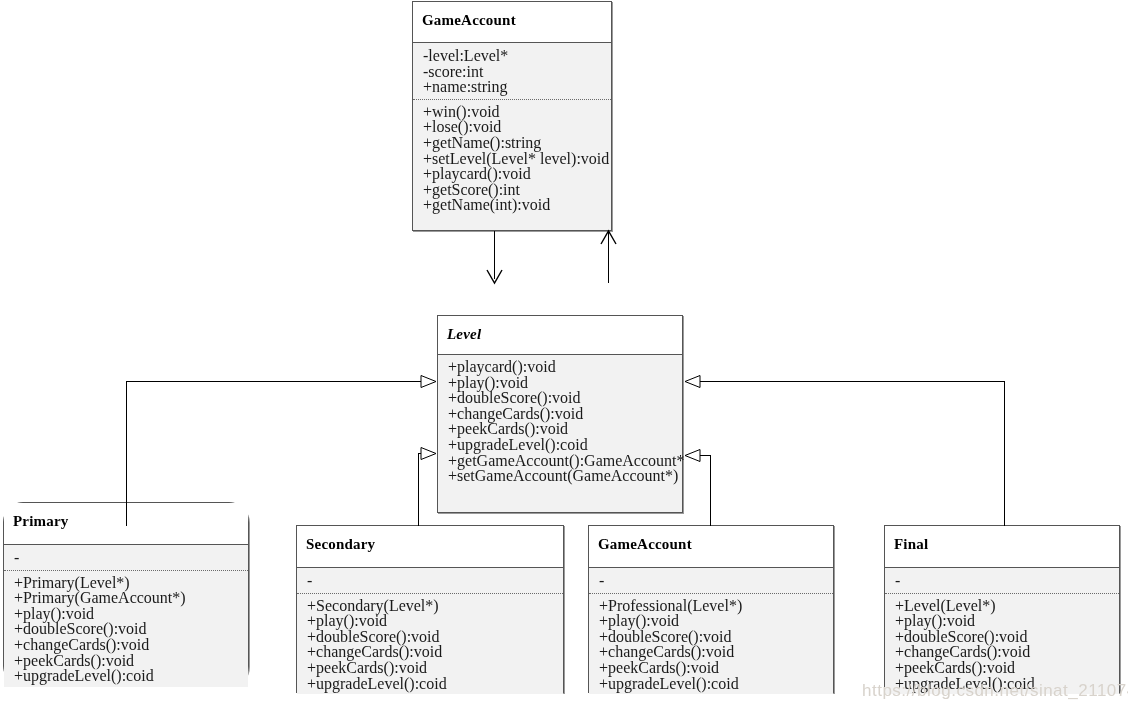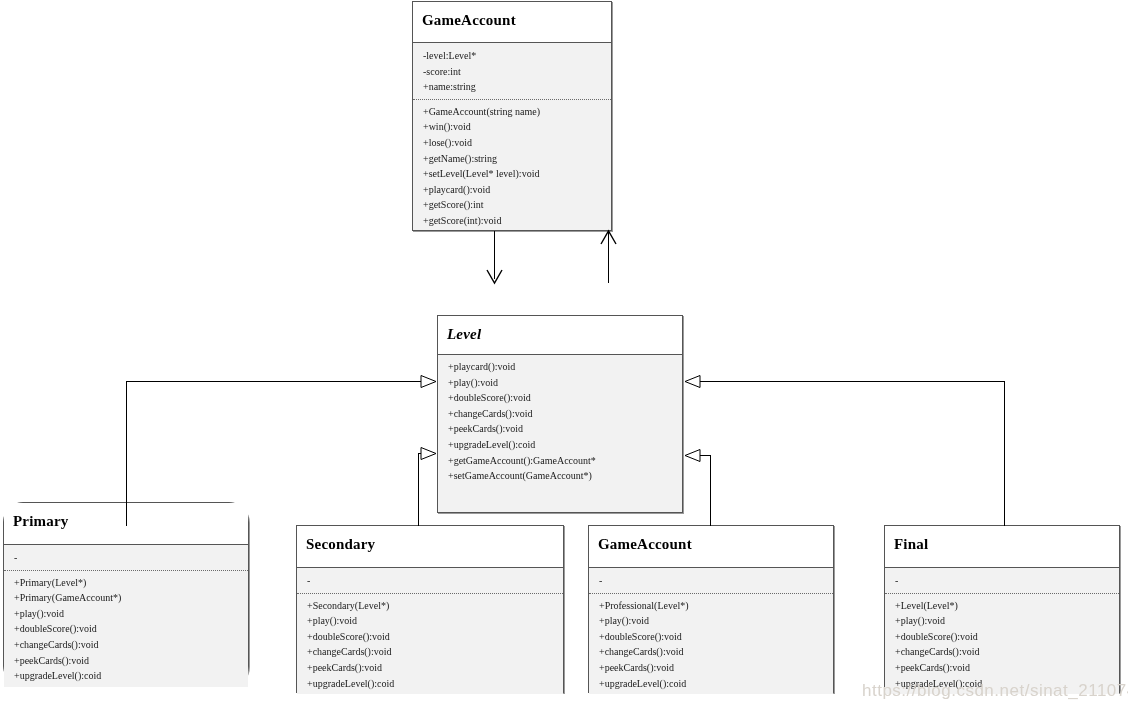--- a/index.html
+++ b/index.html
@@ -43,21 +43,21 @@
     padding: 0;
   }
   .uml-attrs {
     padding: 5px 0 4px 10px;
     border-bottom: 1px dotted #6a6a6a;
   }
   .uml-ops {
     padding: 4px 0 6px 10px;
   }
   .uml-line {
-    font-size: 10px;
+    font-size: 16px;
     line-height: 15.6px;
     color: #1a1a1a;
     white-space: nowrap;
   }
 
   
   .edge {
     position: absolute;
     background: #000000;
   }
@@ -86,28 +86,27 @@
 
   <div class="uml-class" style="left:412px; top:1px; width:200px; height:230px;">
     <div class="uml-header" style="height:41px;">GameAccount</div>
     <div class="uml-body" style="height:187px;">
       <div class="uml-attrs">
         <div class="uml-line">-level:Level*</div>
         <div class="uml-line">-score:int</div>
         <div class="uml-line">+name:string</div>
       </div>
       <div class="uml-ops">
-        <div class="uml-line">+GameAccount(string name)</div>
         <div class="uml-line">+win():void</div>
         <div class="uml-line">+lose():void</div>
         <div class="uml-line">+getName():string</div>
         <div class="uml-line">+setLevel(Level* level):void</div>
         <div class="uml-line">+playcard():void</div>
         <div class="uml-line">+getScore():int</div>
-        <div class="uml-line">+getScore(int):void</div>
+        <div class="uml-line">+getName(int):void</div>
       </div>
     </div>
   </div>
 
   <div class="uml-class" style="left:437px; top:283px; width:246px; height:198px;margin-top:32px;">
     <div class="uml-header abstract" style="height:39px;">Level</div>
     <div class="uml-body" style="height:157px;">
       <div class="uml-ops">
         <div class="uml-line">+playcard():void</div>
         <div class="uml-line">+play():void</div>

